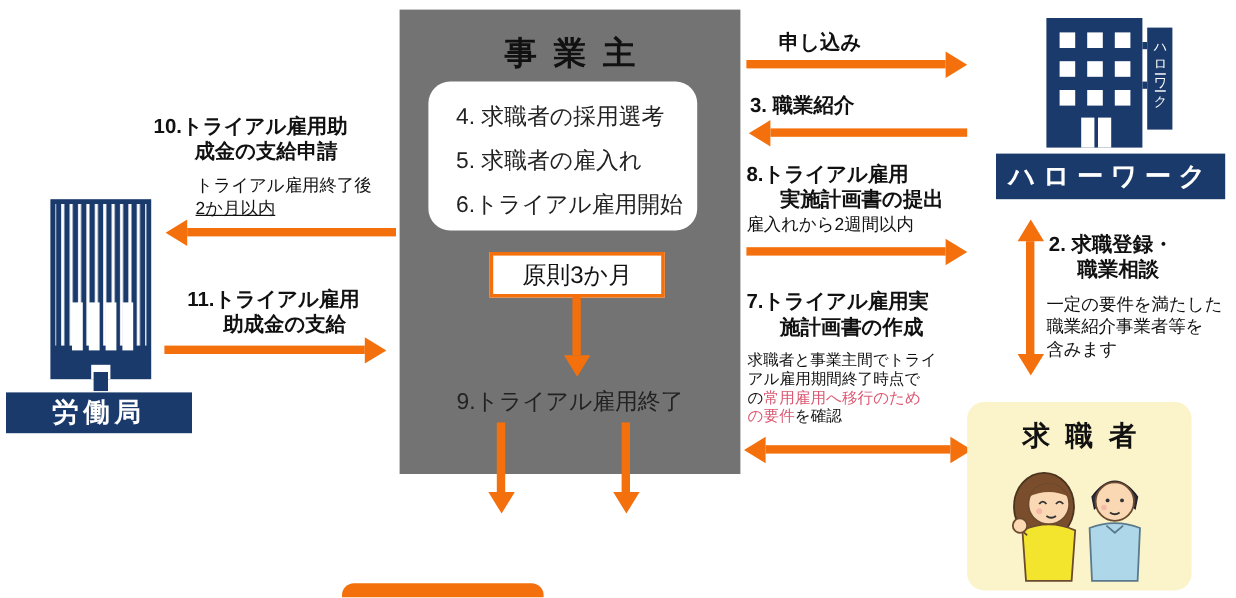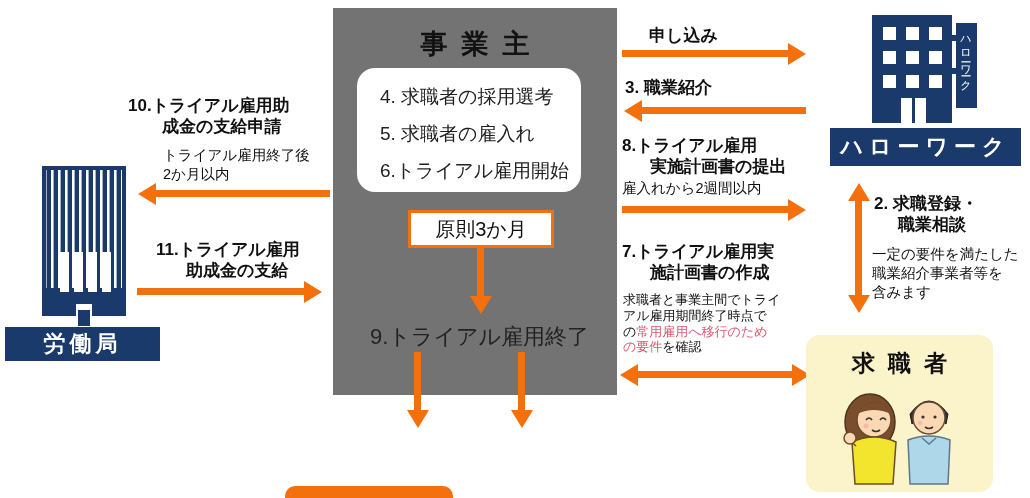--- a/index.html
+++ b/index.html
@@ -21,21 +21,21 @@
   .hu::before{content:"";position:absolute;bottom:100%;left:50%;transform:translateX(-50%);
     border-bottom:18px solid #F3700D;border-left:11px solid transparent;border-right:11px solid transparent;}
   
   .panel{position:absolute;left:333px;top:8px;width:284px;height:387px;background:#737373;}
   .panel-title{position:absolute;left:0;top:18px;width:100%;text-align:center;font-size:27px;
     font-weight:bold;letter-spacing:14px;text-indent:14px;color:#111;}
   .steps-box{position:absolute;left:24px;top:60px;width:224px;height:124px;background:#fff;border-radius:18px;}
   .step-item{position:absolute;left:23px;font-size:19px;white-space:nowrap;color:#222;}
   .period-box{position:absolute;left:75px;top:202px;width:140px;height:32px;background:#fff;
     border:3px solid #F3700D;font-size:20px;display:flex;align-items:center;justify-content:center;white-space:nowrap;color:#111;}
-  .step9{position:absolute;left:37px;top:314px;width:210px;text-align:center;font-size:22px;white-space:nowrap;color:#222;}
+  .step9{position:absolute;left:37px;top:314px;width:210px;text-align:center;font-size:19px;white-space:nowrap;color:#222;}
   
   .outcome{position:absolute;top:438px;width:168px;height:50px;border-radius:10px;color:#fff;
     font-weight:normal;font-size:23px;letter-spacing:2px;display:flex;align-items:center;justify-content:center;white-space:nowrap;margin-top:48px;}
   
   .banner{position:absolute;background:#1A3A6B;color:#fff;display:flex;align-items:center;
     justify-content:center;font-weight:bold;white-space:nowrap;}
   
   .js-box{position:absolute;left:806px;top:335px;width:187px;height:157px;background:#FBF3C9;border-radius:14px;}
   .js-title{position:absolute;left:0;top:13px;width:100%;text-align:center;font-size:23px;font-weight:bold;
     letter-spacing:13px;text-indent:13px;color:#111;}
@@ -157,20 +157,20 @@
       <rect x="62" y="88" width="9" height="40"></rect>
     </g>
     <rect x="36" y="140" width="16" height="12" fill="#ffffff"></rect>
     <rect x="38" y="146" width="12" height="16" fill="#1A3A6B"></rect>
   </svg>
   <div class="banner" style="left:5px;top:327px;width:155px;height:34px;font-size:22px;letter-spacing:4px;">労働局</div>
 
   <div class="lbl" style="left:128px;top:96px;">10.トライアル雇用助</div>
   <div class="lbl" style="left:162px;top:117px;">成金の支給申請</div>
   <div class="note" style="left:163px;top:146px;">トライアル雇用終了後</div>
-  <div class="note" style="left:163px;top:165px;">2か月以内</div>
+  <div class="note" style="left:163px;top:165px;text-decoration:underline;">2か月以内</div>
   <div class="arrow-h hl" style="left:156px;top:190px;width:174px;"></div>
 
   <div class="lbl" style="left:156px;top:240px;">11.トライアル雇用</div>
   <div class="lbl" style="left:186px;top:261px;">助成金の支給</div>
   <div class="arrow-h hr" style="left:137px;top:288px;width:167px;"></div>
 
 </div>
 
 </body></html>

